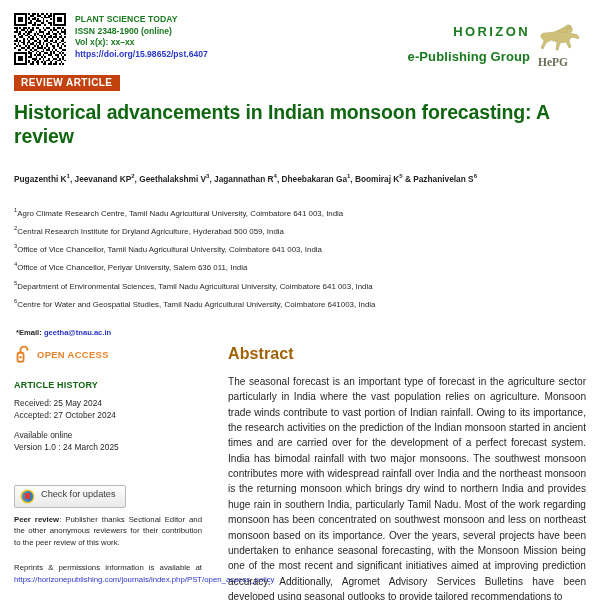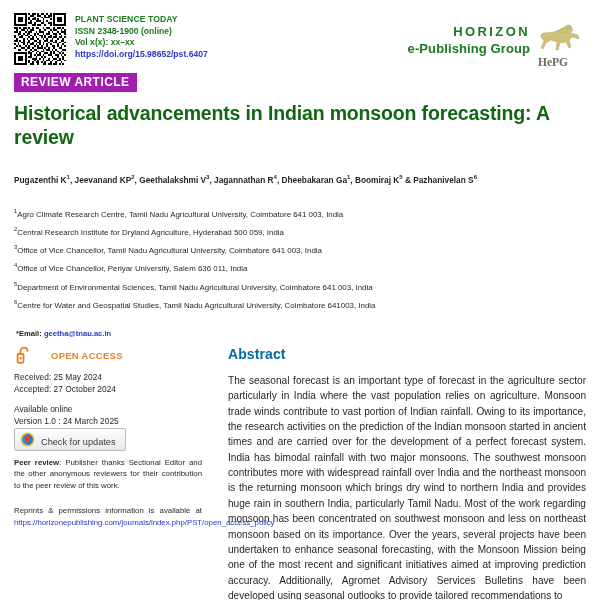--- a/index.html
+++ b/index.html
@@ -40,35 +40,35 @@
     display: flex; align-items: flex-start; gap: 6px;
     padding-top: 10px; padding-right: 4px;
   }
   .pub-words { text-align: right; }
   .pub-line1 {
     font-size: 13px; font-weight: bold; color: #1a7a1f;
     letter-spacing: 2.4px; line-height: 17px;
   }
   .pub-line2 {
     font-size: 13px; font-weight: bold; color: #1a7a1f;
-    line-height: 17px; letter-spacing: .1px;
+    line-height: 17px; letter-spacing: .1px; margin-top: 8px;
   }
   .pub-logo { width: 46px; height: 44px; position: relative; }
   .hepg-text {
     position: absolute; bottom: -1px; left: 2px;
     font-size: 11.5px; font-weight: bold;
     font-family: "Liberation Serif", serif;
     color: #6b6f57;
   }
 
   .badge-row { padding: 5px 14px 0 14px; }
   .review-badge {
     display: inline-block;
-    background: #a21caf; color: #ffffff;
-    font-size: 12px; font-weight: bold;
+    background: #c2410c; color: #ffffff;
+    font-size: 10px; font-weight: bold;
     letter-spacing: .45px;
     padding: 2.5px 7px 3px 7px;
   }
 
   
   .article-title {
     padding: 10px 16px 0 14px;
     font-size: 19.5px; font-weight: bold;
     color: #116611; line-height: 23.5px;
     letter-spacing: -.15px;
@@ -93,40 +93,40 @@
     padding: 16px 14px 0 16px;
     font-size: 7.6px; font-weight: bold; color: #231f20;
   }
   .email-line .addr { color: #2a36c8; font-weight: bold; }
 
   
   .columns { display: flex; padding: 0 14px; margin-top: 8px; }
   .col-left { width: 200px; flex: 0 0 200px; padding-right: 12px; }
   .col-right { flex: 1 1 auto; padding-left: 14px; }
 
-  .oa-row { display: flex; align-items: center; gap: 20px; padding-left: 2px; }
+  .oa-row { display: flex; align-items: center; gap: 6px; padding-left: 2px; }
   .oa-icon { width: 15px; height: 18px; flex: 0 0 15px; }
   .oa-text {
     font-size: 9.4px; font-weight: bold; color: #e8822a;
     letter-spacing: .35px;
   }
 
   .sec-head {
     font-size: 9px; font-weight: bold; color: #116611;
     letter-spacing: .2px; margin-top: 17px;
   }
   .hist-block { margin-top: 7px; }
   .hist-line {
     font-size: 8.4px; color: #231f20; line-height: 12.4px;
   }
   .hist-gap { height: 7px; }
 
   .crossmark {
-    margin-top: 0;
-    display: inline-flex; align-items: flex-end; gap: 6px;
+    margin-top: 31px;
+    display: inline-flex; align-items: flex-start; gap: 6px;
     border: 1px solid #b9b9b9; border-radius: 2px;
     background: linear-gradient(#fdfdfd, #e9e9e9);
     padding: 3px 9px 3px 5px;
   }
   .cm-icon { width: 15px; height: 15px; flex: 0 0 15px; }
   .cm-label { font-size: 9.2px; color: #3b3b3b; }
 
   .addinfo-head {
     font-size: 8.6px; font-weight: bold; color: #116611;
     margin-top: 19px;
@@ -141,21 +141,21 @@
   .reprints {
     margin-top: 14px;
     font-size: 7.8px; line-height: 11.6px; color: #231f20;
     text-align: justify;
   }
   .reprints b { font-weight: normal; }
   .reprints .link { color: #2a36c8; }
 
   
   .abs-head {
-    font-size: 14px; font-weight: bold; color: #0369a1;
+    font-size: 16px; font-weight: bold; color: #a16207;
     letter-spacing: .1px;
   }
   .abs-body {
     margin-top: 11px;
     font-size: 10.1px; line-height: 15.35px;
     color: #231f20; text-align: justify;
   }
 </style>
 </head>
 <body>
@@ -462,20 +462,21 @@
 
       <div class="oa-row">
         <svg class="oa-icon" viewBox="0 0 16 20">
           <path d="M4.6 9 V6.1 C4.6 3.6 6.4 1.8 8.6 1.8 C10.8 1.8 12.3 3.4 12.4 5.4" fill="none" stroke="#e8822a" stroke-width="2.1" stroke-linecap="round"></path>
           <rect x="1.4" y="8.6" width="6.6" height="10" rx="1.6" fill="none" stroke="#e8822a" stroke-width="2.1"></rect>
           <circle cx="4.7" cy="13.6" r="1.35" fill="#e8822a"></circle>
         </svg>
         <span class="oa-text">OPEN ACCESS</span>
       </div>
 
+      <div class="sec-head">ARTICLE HISTORY</div>
 
       <div class="hist-block">
         <div class="hist-line">Received: 25 May 2024</div>
         <div class="hist-line">Accepted: 27 October 2024</div>
         <div class="hist-gap"></div>
         <div class="hist-line">Available online</div>
         <div class="hist-line">Version 1.0 : 24 March 2025</div>
       </div>
 
       <div class="crossmark">

